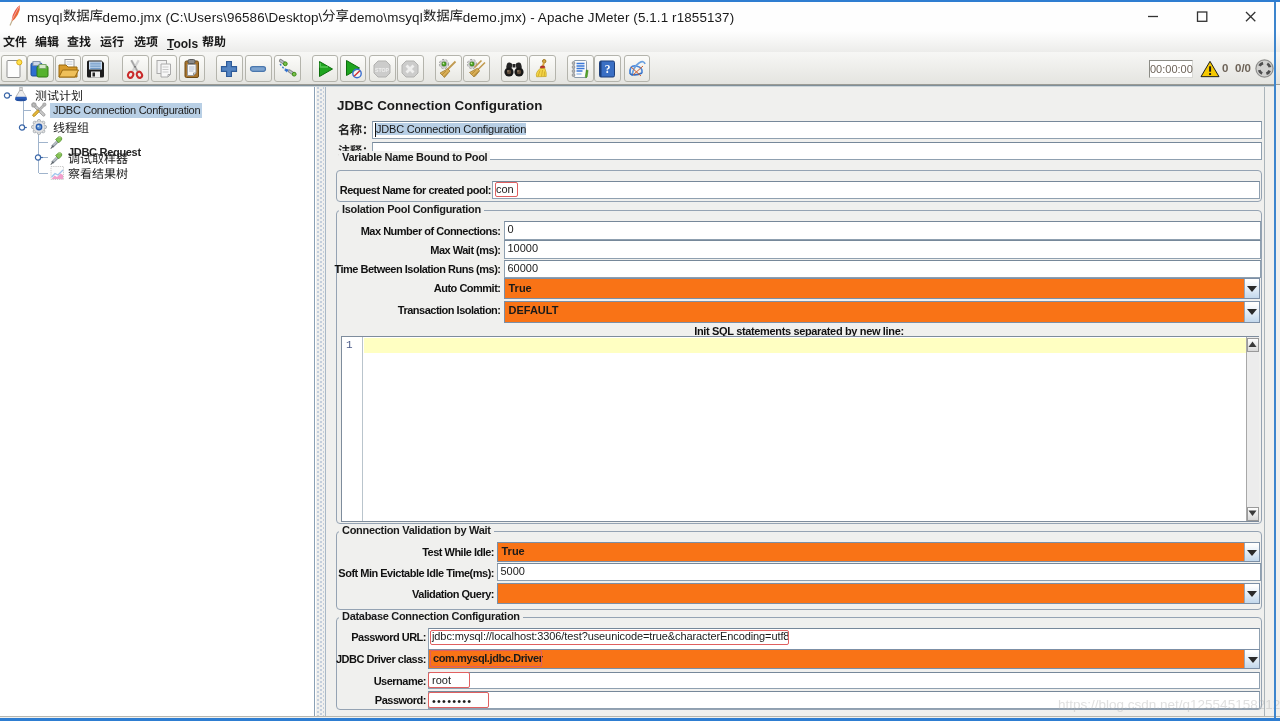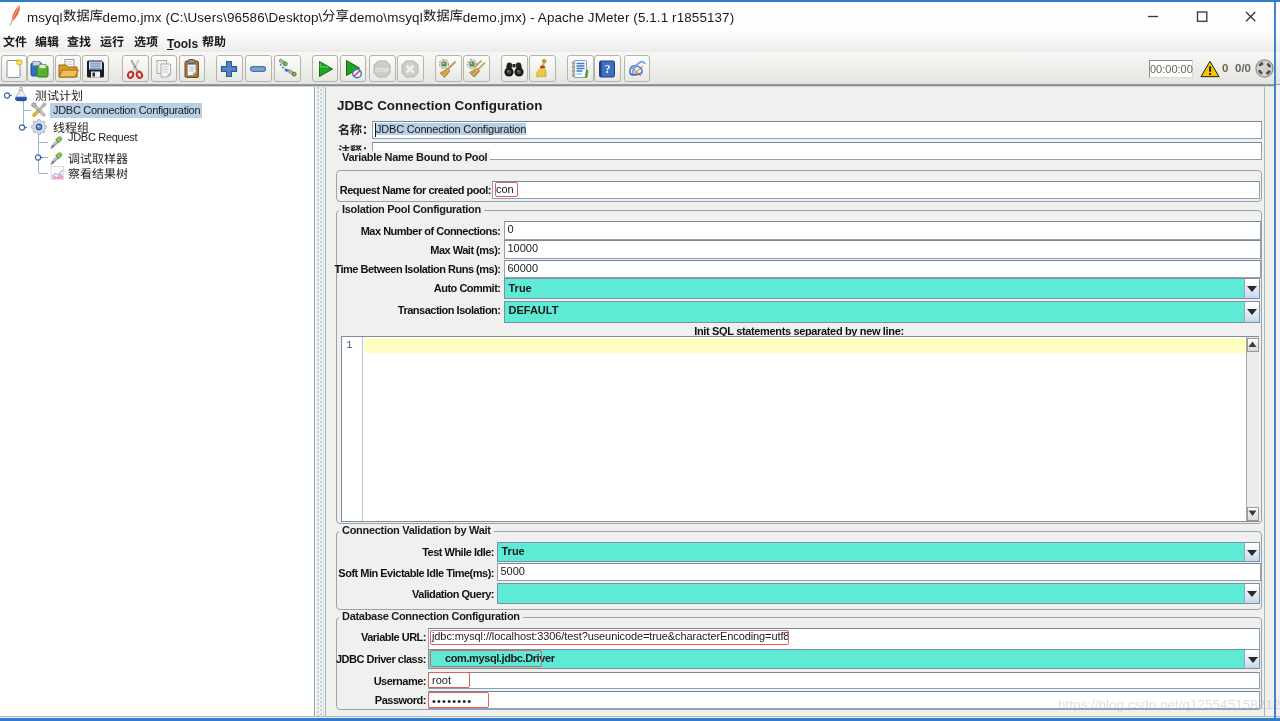--- a/index.html
+++ b/index.html
@@ -18,21 +18,21 @@
 .bluev { left:1274px; top:2px; width:2px; height:716px; background:#3d85cd; }
 .bottom1 { left:0; top:716px; width:1280px; height:1px; background:#b7b7b0; }
 .bottom2 { left:0; top:717px; width:1280px; height:1px; background:#f0f0ee; }
 .bottom3 { left:0; top:718px; width:1280px; height:3px; background:#2e7dd1; }
 .mitem { top:35px; }
 .trow { position:absolute; font-size:11px; letter-spacing:-0.3px; line-height:15px; color:#222; white-space:nowrap; }
 .ticon { position:absolute; width:16px; height:16px; }
 .tline { position:absolute; background:#a0b4cc; }
 .lbl { position:absolute; font-size:11px; letter-spacing:-0.5px; font-weight:bold; color:#111; white-space:nowrap; }
 .inp { position:absolute; background:#fff; border:1px solid #8fa0b0; border-top-color:#76889a; font-size:11px; color:#1a1a1a; padding:1px 0 0 3px; white-space:nowrap; overflow:hidden;}
-.combo { position:absolute; background:#5eead4; border:1px solid #7c8fa6; font-size:11px; font-weight:bold; color:#1a1a1a; padding:2.5px 0 0 4px; white-space:nowrap; overflow:hidden;}
+.combo { position:absolute; background:#f97316; border:1px solid #7c8fa6; font-size:11px; font-weight:bold; color:#1a1a1a; padding:2.5px 0 0 4px; white-space:nowrap; overflow:hidden;}
 .cArrow { position:absolute; right:0; top:0; bottom:0; width:15px; background:linear-gradient(#fefefe 10%,#e8f0f8 45%,#c3d8ec); border-left:1px solid #96a8bc; }
 .cArrow:after { content:""; position:absolute; left:2.5px; top:7px; border-left:5px solid transparent; border-right:5px solid transparent; border-top:6px solid #2a2a2a; }
 .fs { position:absolute; border:1px solid #95a3b3; border-radius:4px; }
 .legend { position:absolute; font-size:11px; letter-spacing:-0.3px; font-weight:bold; color:#1a1a1a; background:#f0f0ee; padding:0 3px; white-space:nowrap; }
 .redbox { position:absolute; border:1.5px solid #e06060; border-radius:2px; }
 .wm { position:absolute; font-size:13.5px; color:rgba(178,178,178,0.42); white-space:nowrap; }
 
 </style></head><body>
 <div class="abs titlebar"></div>
 <svg class="abs" style="left:7px;top:4px" width="16" height="24" viewBox="0 0 16 24">
@@ -341,21 +341,21 @@
       <path d="M2.6 14 L5.5 10.5 L8 12 L11.5 8.5 L14 10 L14 14 z" fill="#f2a0cc"></path>
       <path d="M2.6 12 L6 8.5 L9 10 L14 5" fill="none" stroke="#9ec4ec" stroke-width="1.3"></path>
     </svg></div>
 <div class="trow" style="left:35px;top:89px"><svg width="48" height="15" viewBox="0 -11.04 48.00 15.00" style="overflow:visible">
       <path fill="#222" d="M5.8 -1.1C6.4 -0.5 7.2 0.3 7.5 0.9L8.1 0.5C7.7 -0.0 7.0 -0.9 6.4 -1.5ZM3.7 -9.4V-1.8H4.5V-8.7H7.1V-1.9H7.8V-9.4ZM10.4 -9.9V-0.1C10.4 0.1 10.3 0.2 10.2 0.2C10.0 0.2 9.4 0.2 8.8 0.2C8.9 0.4 9.0 0.7 9.1 0.9C9.9 0.9 10.4 0.9 10.7 0.8C11.0 0.6 11.1 0.4 11.1 -0.1V-9.9ZM8.8 -9.0V-1.8H9.5V-9.0ZM5.4 -7.8V-3.6C5.4 -2.1 5.1 -0.6 3.1 0.4C3.2 0.5 3.5 0.8 3.6 0.9C5.7 -0.2 6.0 -2.0 6.0 -3.6V-7.8ZM1.0 -9.3C1.6 -8.9 2.5 -8.4 2.9 -8.0L3.5 -8.7C3.0 -9.1 2.2 -9.6 1.5 -9.9ZM0.5 -6.1C1.1 -5.7 2.0 -5.2 2.4 -4.8L3.0 -5.5C2.5 -5.9 1.6 -6.4 1.0 -6.7ZM0.7 0.3 1.5 0.8C2.0 -0.3 2.6 -1.8 3.0 -3.0L2.3 -3.5C1.8 -2.2 1.2 -0.6 0.7 0.3Z M13.4 -9.3C14.1 -8.8 14.8 -8.0 15.2 -7.5L15.8 -8.1C15.4 -8.6 14.7 -9.3 14.0 -9.9ZM21.3 -9.6C21.8 -9.0 22.4 -8.3 22.6 -7.8L23.3 -8.3C23.0 -8.7 22.5 -9.4 21.9 -9.9ZM12.6 -6.3V-5.4H14.3V-1.1C14.3 -0.6 13.9 -0.3 13.7 -0.1C13.8 0.0 14.1 0.4 14.1 0.6C14.3 0.4 14.7 0.2 16.7 -1.2C16.6 -1.3 16.5 -1.7 16.5 -1.9L15.1 -1.1V-6.3ZM20.1 -10.0 20.1 -7.6H16.2V-6.7H20.2C20.4 -2.2 20.9 0.9 22.4 0.9C22.9 0.9 23.4 0.4 23.6 -1.6C23.4 -1.7 23.1 -1.9 22.9 -2.1C22.8 -0.9 22.7 -0.3 22.5 -0.3C21.7 -0.3 21.2 -3.0 21.0 -6.7H23.5V-7.6H21.0C21.0 -8.4 21.0 -9.2 21.0 -10.0ZM16.3 -0.7 16.6 0.1C17.6 -0.2 18.9 -0.6 20.1 -0.9L20.0 -1.7L18.6 -1.3V-4.1H19.8V-5.0H16.5V-4.1H17.8V-1.1Z M25.6 -9.3C26.3 -8.7 27.2 -7.9 27.5 -7.4L28.2 -8.1C27.7 -8.6 26.9 -9.3 26.2 -9.9ZM24.6 -6.3V-5.4H26.5V-1.1C26.5 -0.6 26.1 -0.2 25.9 -0.1C26.0 0.1 26.3 0.5 26.4 0.7C26.5 0.5 26.9 0.2 29.1 -1.4C29.1 -1.6 28.9 -1.9 28.8 -2.2L27.4 -1.2V-6.3ZM31.5 -10.0V-6.1H28.5V-5.2H31.5V1.0H32.5V-5.2H35.5V-6.1H32.5V-10.0Z M43.8 -8.8V-2.2H44.6V-8.8ZM46.1 -10.0V-0.2C46.1 0.0 46.0 0.1 45.8 0.1C45.6 0.1 44.9 0.1 44.1 0.1C44.2 0.3 44.4 0.7 44.4 0.9C45.5 0.9 46.1 0.9 46.5 0.8C46.8 0.6 47.0 0.4 47.0 -0.2V-10.0ZM39.7 -9.3C40.3 -8.8 41.1 -8.1 41.4 -7.6L42.1 -8.2C41.7 -8.7 40.9 -9.3 40.3 -9.8ZM41.5 -5.7C41.1 -4.7 40.6 -3.8 40.0 -3.0C39.7 -3.8 39.5 -4.9 39.3 -6.0L43.1 -6.4L43.1 -7.3L39.2 -6.8C39.1 -7.9 39.1 -9.0 39.1 -10.1H38.1C38.2 -8.9 38.2 -7.8 38.4 -6.7L36.4 -6.5L36.5 -5.7L38.5 -5.9C38.7 -4.5 38.9 -3.2 39.3 -2.2C38.5 -1.3 37.5 -0.6 36.5 -0.0C36.6 0.2 37.0 0.5 37.1 0.7C38.0 0.2 38.9 -0.5 39.6 -1.3C40.2 0.1 40.9 0.9 41.8 0.9C42.6 0.9 42.9 0.4 43.1 -1.5C42.8 -1.5 42.5 -1.7 42.3 -1.9C42.3 -0.5 42.1 0.0 41.8 0.0C41.3 0.0 40.8 -0.7 40.3 -2.0C41.1 -3.0 41.9 -4.2 42.4 -5.5Z"></path>
     </svg></div>
 <div class="trow" style="left:53px;top:103px;">JDBC Connection Configuration</div>
 <div class="trow" style="left:53px;top:121px"><svg width="36" height="15" viewBox="0 -11.04 36.00 15.00" style="overflow:visible">
       <path fill="#222" d="M0.6 -0.6 0.8 0.2C1.9 -0.1 3.4 -0.6 4.8 -1.0L4.6 -1.7C3.2 -1.3 1.6 -0.9 0.6 -0.6ZM8.4 -9.4C9.0 -9.1 9.8 -8.6 10.2 -8.3L10.7 -8.8C10.3 -9.2 9.6 -9.6 9.0 -9.9ZM0.9 -5.1C1.0 -5.2 1.3 -5.2 2.8 -5.4C2.3 -4.6 1.8 -4.0 1.6 -3.8C1.2 -3.4 0.9 -3.1 0.6 -3.0C0.8 -2.8 0.9 -2.4 0.9 -2.2C1.2 -2.3 1.6 -2.4 4.6 -3.1C4.6 -3.2 4.6 -3.6 4.6 -3.8L2.2 -3.4C3.1 -4.5 4.0 -5.8 4.8 -7.1L4.1 -7.6C3.8 -7.1 3.6 -6.7 3.3 -6.2L1.8 -6.1C2.5 -7.1 3.2 -8.4 3.7 -9.6L2.9 -10.0C2.4 -8.6 1.5 -7.1 1.2 -6.7C1.0 -6.3 0.8 -6.0 0.6 -5.9C0.7 -5.7 0.8 -5.3 0.9 -5.1ZM10.6 -4.2C10.2 -3.4 9.5 -2.7 8.7 -2.1C8.5 -2.8 8.4 -3.5 8.3 -4.4L11.3 -5.0L11.2 -5.8L8.1 -5.2C8.1 -5.7 8.0 -6.2 8.0 -6.8L11.0 -7.2L10.8 -8.0L7.9 -7.6C7.9 -8.4 7.9 -9.2 7.9 -10.1H7.0C7.0 -9.2 7.0 -8.3 7.1 -7.5L5.2 -7.2L5.3 -6.4L7.1 -6.7C7.2 -6.1 7.2 -5.6 7.3 -5.1L5.0 -4.6L5.1 -3.8L7.4 -4.2C7.5 -3.2 7.7 -2.3 8.0 -1.6C7.0 -0.9 5.8 -0.4 4.6 0.0C4.8 0.2 5.0 0.5 5.1 0.7C6.3 0.3 7.3 -0.2 8.3 -0.8C8.8 0.3 9.4 0.9 10.3 0.9C11.1 0.9 11.4 0.5 11.6 -0.8C11.4 -0.9 11.1 -1.1 10.9 -1.3C10.8 -0.2 10.7 0.0 10.4 0.0C9.9 0.0 9.4 -0.4 9.0 -1.3C10.0 -2.0 10.8 -2.9 11.4 -3.8Z M18.4 -8.8H22.0V-6.6H18.4ZM17.5 -9.6V-5.8H22.9V-9.6ZM17.4 -2.5V-1.7H19.7V-0.2H16.6V0.6H23.6V-0.2H20.6V-1.7H23.0V-2.5H20.6V-4.0H23.3V-4.8H17.1V-4.0H19.7V-2.5ZM16.3 -9.9C15.4 -9.5 13.9 -9.2 12.5 -8.9C12.6 -8.7 12.7 -8.4 12.8 -8.2C13.3 -8.3 13.9 -8.4 14.5 -8.5V-6.7H12.6V-5.9H14.4C13.9 -4.5 13.1 -2.9 12.3 -2.1C12.5 -1.8 12.7 -1.5 12.8 -1.2C13.4 -2.0 14.1 -3.2 14.5 -4.4V0.9H15.4V-4.2C15.8 -3.7 16.3 -3.1 16.5 -2.7L17.1 -3.5C16.8 -3.7 15.8 -4.8 15.4 -5.1V-5.9H16.9V-6.7H15.4V-8.7C16.0 -8.9 16.5 -9.0 17.0 -9.2Z M24.6 -0.7 24.8 0.2C25.9 -0.1 27.4 -0.5 28.8 -0.9L28.7 -1.6C27.2 -1.3 25.6 -0.9 24.6 -0.7ZM29.8 -9.5V-0.1H28.6V0.7H35.5V-0.1H34.5V-9.5ZM30.6 -0.1V-2.5H33.6V-0.1ZM30.6 -5.6H33.6V-3.3H30.6ZM30.6 -6.4V-8.7H33.6V-6.4ZM24.8 -5.1C25.0 -5.2 25.3 -5.2 26.9 -5.4C26.3 -4.7 25.8 -4.0 25.6 -3.8C25.2 -3.3 24.9 -3.0 24.6 -3.0C24.7 -2.8 24.8 -2.4 24.9 -2.2C25.1 -2.3 25.5 -2.4 28.8 -3.1C28.8 -3.3 28.8 -3.6 28.8 -3.9L26.2 -3.4C27.2 -4.4 28.2 -5.8 29.0 -7.1L28.3 -7.5C28.0 -7.1 27.7 -6.7 27.5 -6.2L25.7 -6.0C26.5 -7.1 27.2 -8.4 27.8 -9.7L27.0 -10.1C26.5 -8.6 25.5 -7.1 25.2 -6.7C24.9 -6.3 24.7 -6.0 24.5 -5.9C24.6 -5.7 24.7 -5.3 24.8 -5.1Z"></path>
     </svg></div>
-<div class="trow" style="left:68px;top:130px;">JDBC Request</div>
+<div class="trow" style="left:68px;top:145px;font-weight:bold;">JDBC Request</div>
 <div class="trow" style="left:68px;top:152px"><svg width="60" height="15" viewBox="0 -11.04 60.00 15.00" style="overflow:visible">
       <path fill="#222" d="M1.3 -9.3C1.9 -8.7 2.7 -7.9 3.1 -7.4L3.7 -8.0C3.3 -8.5 2.5 -9.3 1.8 -9.8ZM0.5 -6.3V-5.4H2.2V-1.3C2.2 -0.6 1.8 -0.2 1.5 0.0C1.7 0.1 2.0 0.4 2.1 0.6C2.3 0.4 2.5 0.2 4.1 -1.1C4.0 -0.5 3.7 0.0 3.4 0.5C3.6 0.6 3.9 0.8 4.1 0.9C5.2 -0.7 5.4 -3.2 5.4 -5.1V-8.7H10.3V-0.1C10.3 0.0 10.2 0.1 10.0 0.1C9.9 0.1 9.3 0.1 8.7 0.1C8.8 0.3 8.9 0.7 9.0 0.9C9.8 0.9 10.3 0.9 10.7 0.8C11.0 0.6 11.1 0.4 11.1 -0.1V-9.5H4.6V-5.1C4.6 -3.9 4.6 -2.6 4.2 -1.4C4.1 -1.5 4.0 -1.8 4.0 -2.0L3.1 -1.3V-6.3ZM7.4 -8.4V-7.4H6.1V-6.7H7.4V-5.4H5.9V-4.8H9.8V-5.4H8.2V-6.7H9.5V-7.4H8.2V-8.4ZM6.1 -3.8V-0.4H6.8V-1.0H9.4V-3.8ZM6.8 -3.1H8.7V-1.7H6.8Z M13.4 -9.3C14.1 -8.8 14.8 -8.0 15.2 -7.5L15.8 -8.1C15.4 -8.6 14.7 -9.3 14.0 -9.9ZM21.3 -9.6C21.8 -9.0 22.4 -8.3 22.6 -7.8L23.3 -8.3C23.0 -8.7 22.5 -9.4 21.9 -9.9ZM12.6 -6.3V-5.4H14.3V-1.1C14.3 -0.6 13.9 -0.3 13.7 -0.1C13.8 0.0 14.1 0.4 14.1 0.6C14.3 0.4 14.7 0.2 16.7 -1.2C16.6 -1.3 16.5 -1.7 16.5 -1.9L15.1 -1.1V-6.3ZM20.1 -10.0 20.1 -7.6H16.2V-6.7H20.2C20.4 -2.2 20.9 0.9 22.4 0.9C22.9 0.9 23.4 0.4 23.6 -1.6C23.4 -1.7 23.1 -1.9 22.9 -2.1C22.8 -0.9 22.7 -0.3 22.5 -0.3C21.7 -0.3 21.2 -3.0 21.0 -6.7H23.5V-7.6H21.0C21.0 -8.4 21.0 -9.2 21.0 -10.0ZM16.3 -0.7 16.6 0.1C17.6 -0.2 18.9 -0.6 20.1 -0.9L20.0 -1.7L18.6 -1.3V-4.1H19.8V-5.0H16.5V-4.1H17.8V-1.1Z M34.2 -7.9C33.9 -6.1 33.4 -4.5 32.8 -3.3C32.1 -4.6 31.7 -6.2 31.5 -7.9ZM30.1 -8.7V-7.9H30.7C31.0 -5.8 31.5 -3.9 32.3 -2.4C31.5 -1.2 30.7 -0.3 29.7 0.3C30.0 0.4 30.2 0.7 30.3 1.0C31.2 0.3 32.0 -0.5 32.7 -1.5C33.3 -0.5 34.1 0.3 35.0 0.9C35.1 0.6 35.4 0.3 35.6 0.2C34.6 -0.4 33.9 -1.2 33.2 -2.3C34.2 -3.9 34.8 -6.0 35.1 -8.6L34.6 -8.8L34.4 -8.7ZM24.5 -1.6 24.7 -0.7 28.3 -1.3V0.9H29.1V-1.5L30.2 -1.7L30.2 -2.4L29.1 -2.3V-8.7H30.0V-9.5H24.6V-8.7H25.4V-1.7ZM26.2 -8.7H28.3V-7.0H26.2ZM26.2 -6.2H28.3V-4.5H26.2ZM26.2 -3.7H28.3V-2.1L26.2 -1.8Z M41.3 -9.7C41.7 -9.1 42.1 -8.3 42.3 -7.8L43.1 -8.1C43.0 -8.7 42.5 -9.4 42.1 -10.0ZM45.9 -10.1C45.6 -9.4 45.1 -8.4 44.7 -7.8H40.8V-6.9H43.5V-5.3H41.2V-4.5H43.5V-2.8H40.3V-1.9H43.5V0.9H44.4V-1.9H47.4V-2.8H44.4V-4.5H46.7V-5.3H44.4V-6.9H47.1V-7.8H45.7C46.0 -8.4 46.4 -9.1 46.8 -9.8ZM38.2 -10.1V-7.8H36.7V-6.9H38.2C37.8 -5.3 37.1 -3.4 36.4 -2.4C36.5 -2.1 36.8 -1.8 36.9 -1.5C37.3 -2.2 37.8 -3.4 38.2 -4.6V0.9H39.1V-5.3C39.4 -4.7 39.8 -4.0 39.9 -3.6L40.5 -4.3C40.3 -4.6 39.4 -6.0 39.1 -6.4V-6.9H40.3V-7.8H39.1V-10.1Z M50.4 -8.8H52.4V-7.1H50.4ZM55.5 -8.8H57.6V-7.1H55.5ZM55.4 -5.8C55.9 -5.6 56.5 -5.3 56.9 -5.0H53.4C53.7 -5.4 53.9 -5.8 54.1 -6.2L53.2 -6.4V-9.5H49.5V-6.3H53.2C53.0 -5.9 52.7 -5.4 52.4 -5.0H48.6V-4.2H51.6C50.8 -3.5 49.7 -2.9 48.4 -2.4C48.5 -2.2 48.8 -1.9 48.9 -1.7L49.5 -2.0V1.0H50.4V0.6H52.4V0.9H53.2V-2.7H51.0C51.7 -3.2 52.3 -3.7 52.8 -4.2H55.0C55.5 -3.7 56.1 -3.2 56.9 -2.7H54.7V1.0H55.5V0.6H57.6V0.9H58.5V-2.0L59.1 -1.8C59.2 -2.0 59.5 -2.3 59.7 -2.5C58.4 -2.8 57.0 -3.5 56.1 -4.2H59.4V-5.0H57.3L57.6 -5.4C57.2 -5.7 56.4 -6.1 55.8 -6.3ZM54.6 -9.5V-6.3H58.5V-9.5ZM50.4 -0.2V-2.0H52.4V-0.2ZM55.5 -0.2V-2.0H57.6V-0.2Z"></path>
     </svg></div>
 <div class="trow" style="left:68px;top:167px"><svg width="60" height="15" viewBox="0 -11.04 60.00 15.00" style="overflow:visible">
       <path fill="#222" d="M3.5 -1.8C2.9 -1.0 1.8 -0.3 0.7 0.1C0.9 0.2 1.2 0.6 1.3 0.8C2.4 0.2 3.6 -0.6 4.3 -1.5ZM7.6 -1.3C8.7 -0.7 10.0 0.1 10.6 0.6L11.2 0.0C10.5 -0.5 9.2 -1.3 8.2 -1.8ZM1.6 -4.9C2.0 -4.7 2.3 -4.4 2.6 -4.1C1.9 -3.7 1.2 -3.4 0.5 -3.1C0.6 -3.0 0.9 -2.7 0.9 -2.5C2.0 -2.9 3.1 -3.5 4.0 -4.3V-3.8H8.1V-4.4C8.9 -3.7 9.9 -3.2 11.1 -2.9C11.2 -3.1 11.4 -3.4 11.6 -3.6C10.6 -3.8 9.7 -4.2 9.0 -4.8C9.6 -5.4 10.2 -6.2 10.6 -7.0L10.1 -7.3L9.9 -7.3H6.9C6.8 -7.5 6.6 -7.8 6.6 -8.0L5.8 -7.8C6.3 -6.5 7.0 -5.4 8.0 -4.5H4.3C5.0 -5.2 5.6 -6.1 5.9 -7.1L5.4 -7.3L5.3 -7.3L5.1 -7.3H3.7C3.9 -7.5 4.0 -7.7 4.1 -7.9L3.3 -8.1C2.8 -7.2 1.9 -6.2 0.5 -5.5C0.7 -5.4 0.9 -5.1 1.0 -4.9C1.9 -5.4 2.7 -6.0 3.2 -6.7H4.9C4.7 -6.3 4.5 -5.9 4.2 -5.6C3.9 -5.8 3.6 -6.0 3.3 -6.2L2.8 -5.8C3.1 -5.6 3.5 -5.3 3.8 -5.1C3.6 -4.9 3.3 -4.7 3.1 -4.5C2.9 -4.8 2.5 -5.0 2.2 -5.2ZM7.3 -6.6H9.5C9.2 -6.1 8.8 -5.6 8.4 -5.2C7.9 -5.6 7.6 -6.1 7.3 -6.6ZM1.9 -2.8V-2.1H5.7V-0.1C5.7 0.1 5.6 0.1 5.5 0.1C5.3 0.1 4.7 0.1 4.0 0.1C4.2 0.3 4.3 0.6 4.3 0.9C5.2 0.9 5.7 0.9 6.1 0.8C6.5 0.6 6.6 0.4 6.6 -0.0V-2.1H10.1V-2.8ZM5.2 -9.9C5.4 -9.7 5.6 -9.3 5.7 -9.1H0.8V-7.2H1.7V-8.3H10.3V-7.2H11.2V-9.1H6.7C6.6 -9.4 6.3 -9.8 6.1 -10.1Z M16.0 -2.6H21.2V-1.7H16.0ZM16.0 -3.2V-4.0H21.2V-3.2ZM16.0 -1.1H21.2V-0.2H16.0ZM21.9 -10.0C20.0 -9.6 16.3 -9.4 13.4 -9.4C13.5 -9.2 13.6 -8.9 13.6 -8.7C14.6 -8.7 15.8 -8.7 16.9 -8.8C16.8 -8.5 16.7 -8.2 16.6 -7.9H13.6V-7.2H16.4C16.2 -6.9 16.1 -6.6 16.0 -6.3H12.7V-5.6H15.6C14.8 -4.3 13.8 -3.2 12.4 -2.4C12.6 -2.2 12.9 -1.9 13.0 -1.7C13.8 -2.2 14.5 -2.8 15.1 -3.5V1.0H16.0V0.5H21.2V1.0H22.1V-4.7H16.1C16.3 -5.0 16.4 -5.3 16.6 -5.6H23.3V-6.3H17.0C17.1 -6.6 17.2 -6.9 17.4 -7.2H22.6V-7.9H17.6L17.9 -8.8C19.6 -8.9 21.3 -9.1 22.5 -9.3Z M24.4 -0.6 24.6 0.3C25.8 0.0 27.4 -0.3 28.9 -0.7L28.8 -1.5C27.2 -1.2 25.5 -0.8 24.4 -0.6ZM24.7 -5.1C24.9 -5.2 25.2 -5.3 26.7 -5.4C26.1 -4.7 25.6 -4.1 25.4 -3.9C25.0 -3.4 24.7 -3.1 24.5 -3.1C24.6 -2.8 24.7 -2.4 24.8 -2.2C25.0 -2.4 25.5 -2.5 28.8 -3.1C28.8 -3.3 28.8 -3.6 28.8 -3.9L26.1 -3.4C27.1 -4.5 28.0 -5.7 28.8 -7.0L28.0 -7.5C27.8 -7.1 27.5 -6.7 27.2 -6.3L25.6 -6.1C26.4 -7.1 27.0 -8.4 27.6 -9.6L26.7 -10.0C26.2 -8.6 25.3 -7.1 25.0 -6.7C24.8 -6.3 24.6 -6.1 24.4 -6.0C24.5 -5.8 24.6 -5.3 24.7 -5.1ZM31.7 -10.1V-8.5H28.9V-7.6H31.7V-5.7H29.2V-4.9H35.1V-5.7H32.6V-7.6H35.3V-8.5H32.6V-10.1ZM29.5 -3.6V0.9H30.4V0.4H33.9V0.9H34.8V-3.6ZM30.4 -0.4V-2.8H33.9V-0.4Z M37.9 -9.5V-4.7H41.5V-3.7H36.7V-2.9H40.8C39.7 -1.7 38.0 -0.7 36.4 -0.2C36.6 0.0 36.9 0.3 37.1 0.6C38.6 -0.0 40.4 -1.2 41.5 -2.5V1.0H42.5V-2.6C43.7 -1.3 45.4 -0.1 47.0 0.5C47.1 0.3 47.4 -0.1 47.6 -0.3C46.1 -0.8 44.3 -1.8 43.2 -2.9H47.3V-3.7H42.5V-4.7H46.2V-9.5ZM38.8 -6.8H41.5V-5.5H38.8ZM42.5 -6.8H45.2V-5.5H42.5ZM38.8 -8.7H41.5V-7.5H38.8ZM42.5 -8.7H45.2V-7.5H42.5Z M55.6 -5.2C56.1 -4.4 56.6 -3.3 56.8 -2.6L57.6 -2.9C57.3 -3.6 56.8 -4.7 56.3 -5.5ZM52.1 -6.3C52.6 -5.5 53.1 -4.7 53.6 -3.8C53.1 -2.3 52.5 -1.0 51.7 -0.2C51.9 -0.1 52.2 0.2 52.4 0.4C53.0 -0.4 53.6 -1.5 54.1 -2.8C54.4 -2.2 54.7 -1.6 54.9 -1.2L55.5 -1.7C55.3 -2.3 54.9 -3.1 54.4 -3.9C54.8 -5.2 55.1 -6.8 55.2 -8.5L54.7 -8.7L54.6 -8.6H52.3V-7.8H54.3C54.2 -6.8 54.1 -5.8 53.8 -4.8C53.4 -5.5 53.0 -6.1 52.7 -6.7ZM57.7 -10.0V-7.4H55.4V-6.6H57.7V-0.2C57.7 -0.0 57.6 0.0 57.5 0.0C57.3 0.1 56.7 0.1 56.0 0.0C56.1 0.3 56.3 0.7 56.3 0.9C57.2 0.9 57.8 0.9 58.1 0.7C58.4 0.6 58.6 0.3 58.6 -0.2V-6.6H59.5V-7.4H58.6V-10.0ZM50.0 -10.1V-7.5H48.6V-6.7H49.9C49.6 -5.1 49.0 -3.1 48.4 -2.1C48.5 -1.9 48.7 -1.5 48.9 -1.3C49.3 -2.0 49.6 -3.0 50.0 -4.1V0.9H50.8V-5.0C51.1 -4.4 51.5 -3.5 51.6 -3.1L52.1 -3.8C51.9 -4.2 51.1 -5.7 50.8 -6.2V-6.7H51.8V-7.5H50.8V-10.1Z"></path>
     </svg></div>
 <div class="abs splitter"><svg width="9" height="631">
       <defs>
         <pattern id="dp" width="6" height="4" patternUnits="userSpaceOnUse">
           <circle cx="2" cy="1" r="0.75" fill="#7f9ac0"></circle>
@@ -413,25 +413,25 @@
 <div class="lbl" style="right:786px;top:546px">Test While Idle:</div>
 <div class="combo" style="left:496.5px;top:541.5px;width:763px;height:20.5px">True<div class="cArrow"></div></div>
 <div class="lbl" style="right:786px;top:567px">Soft Min Evictable Idle Time(ms):</div>
 <div class="inp" style="left:496.5px;top:562.5px;width:764px;height:18.5px">5000</div>
 <div class="lbl" style="right:786px;top:588px">Validation Query:</div>
 <div class="combo" style="left:496.5px;top:582.5px;width:763px;height:21px">
     <div class="cArrow"></div>
   </div>
 <div class="fs" style="left:336px;top:617px;width:926px;height:93px"></div>
 <div class="legend" style="left:339px;top:610px;">Database Connection Configuration</div>
-<div class="lbl" style="right:854px;top:631px">Variable URL:</div>
+<div class="lbl" style="right:854px;top:631px">Password URL:</div>
 <div class="inp" style="left:428px;top:627.5px;width:832px;height:28px;letter-spacing:-0.1px">jdbc:mysql://localhost:3306/test?useunicode=true&amp;characterEncoding=utf8</div>
 <div class="redbox" style="left:429.5px;top:629.5px;width:359px;height:15px"></div>
 <div class="lbl" style="right:854px;top:652.5px">JDBC Driver class:</div>
-<div class="combo" style="left:428px;top:648.5px;width:832px;height:20px;letter-spacing:-0.4px;padding-left:16px">com.mysql.jdbc.Driver<div class="cArrow"></div></div>
+<div class="combo" style="left:428px;top:648.5px;width:832px;height:20px;letter-spacing:-0.4px;padding-left:4px">com.mysql.jdbc.Driver<div class="cArrow"></div></div>
 <div class="redbox" style="left:429.5px;top:650px;width:112px;height:16.5px"></div>
 <div class="lbl" style="right:854px;top:674.5px">Username:</div>
 <div class="inp" style="left:428px;top:671.5px;width:832px;height:17.5px">root</div>
 <div class="redbox" style="left:427.5px;top:672px;width:42px;height:16px"></div>
 <div class="lbl" style="right:854px;top:694px">Password:</div>
 <div class="inp" style="left:428px;top:691px;width:832px;height:17.5px;letter-spacing:1.2px;font-size:11px;padding-top:3px">••••••••</div>
 <div class="redbox" style="left:427.5px;top:692px;width:61px;height:16px"></div>
 <div class="wm" style="left:1058px;top:697px;">https://blog.csdn.net/q125545158212</div>
 <div class="abs bottom1"></div>
 <div class="abs bottom2"></div>

